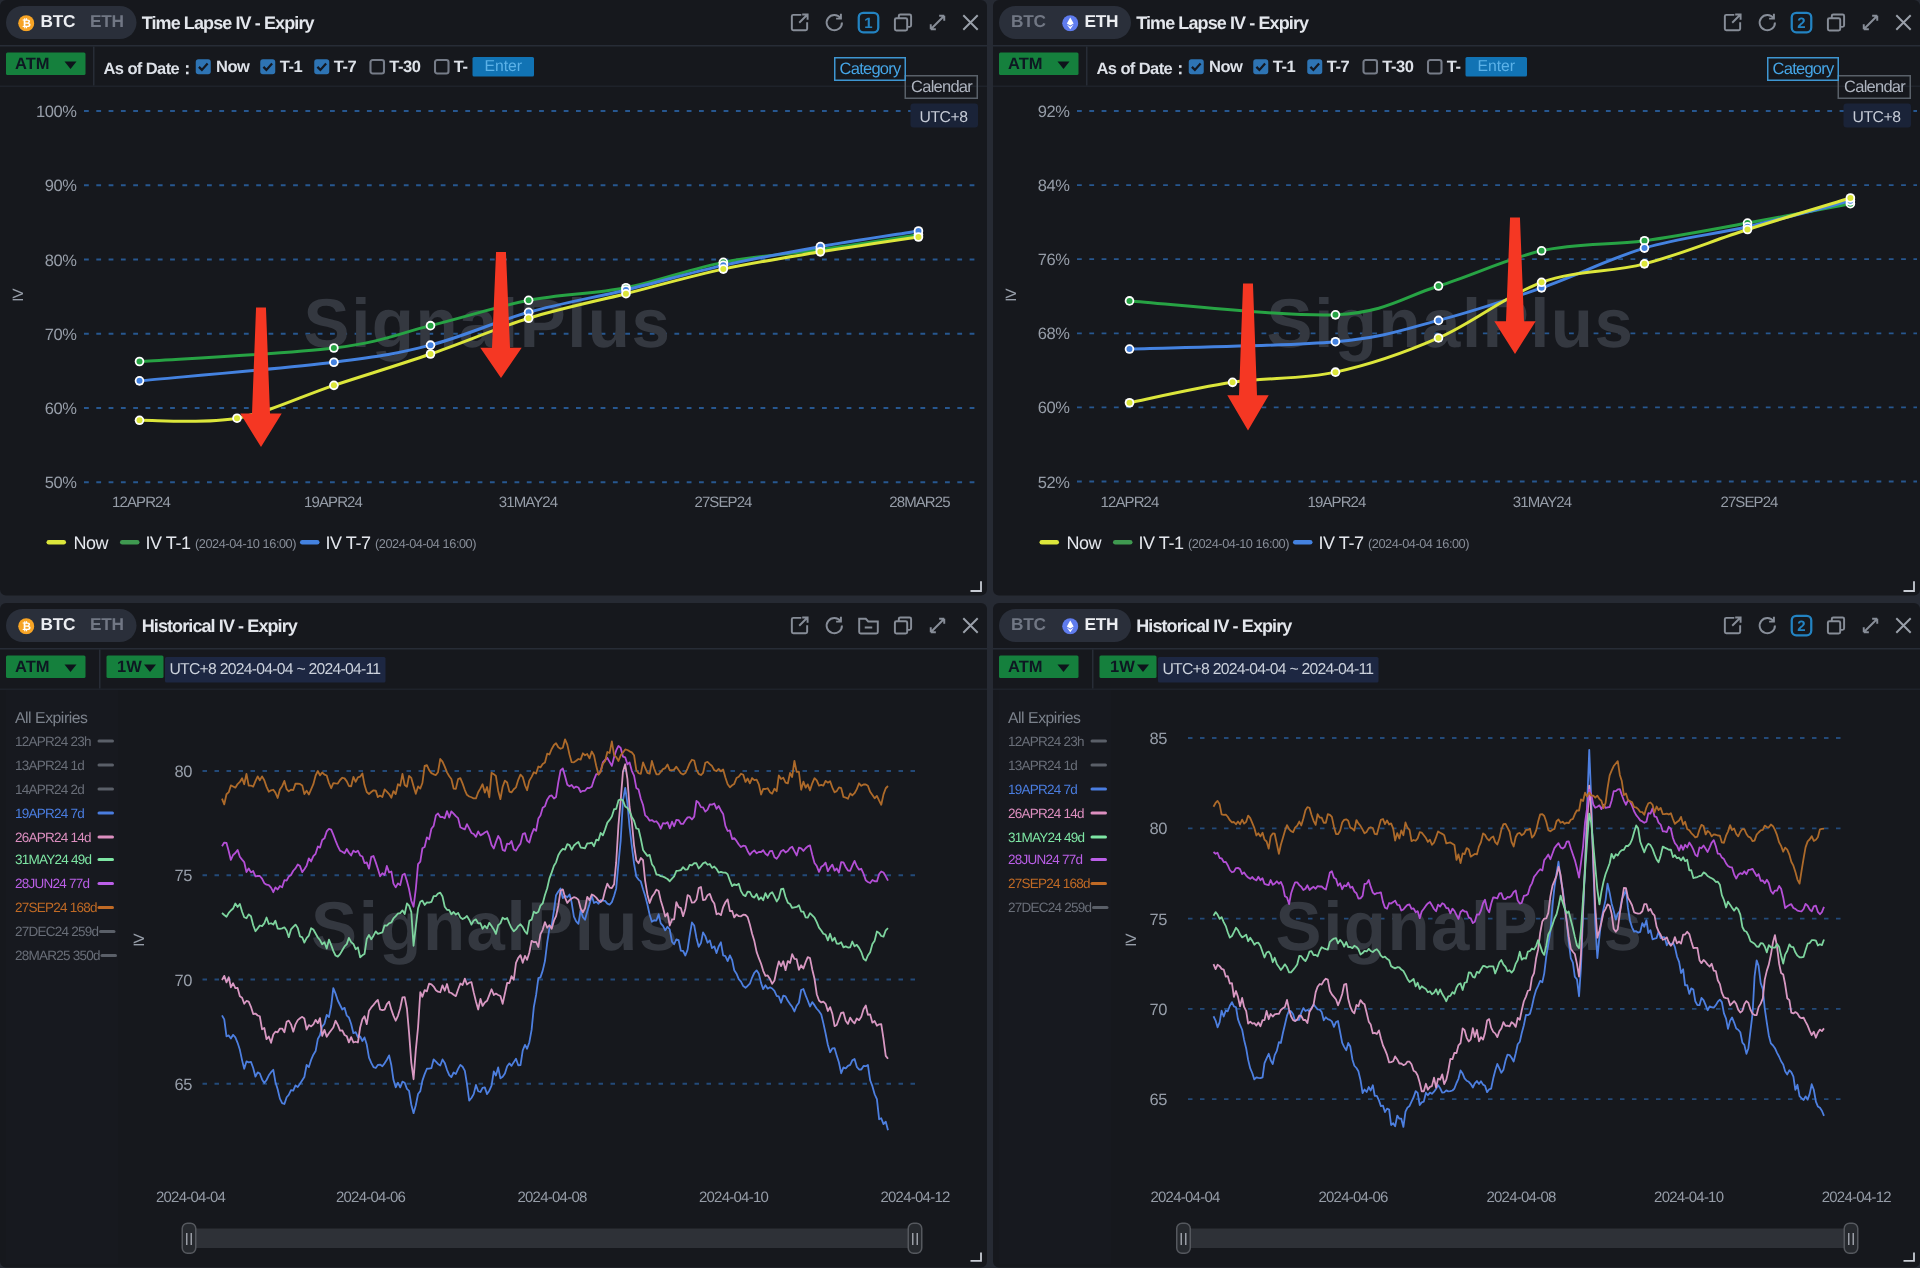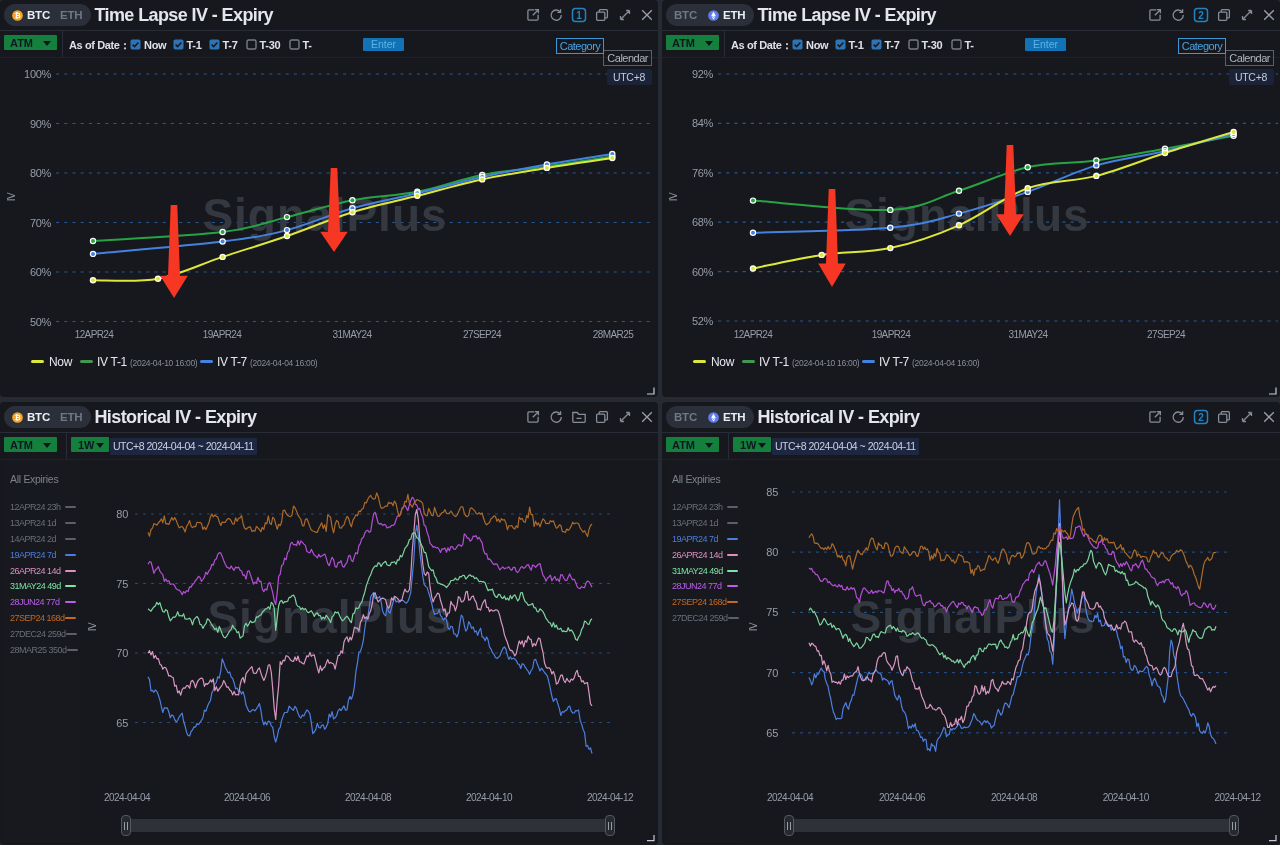--- a/index.html
+++ b/index.html
@@ -1,45 +1,45 @@
 <!DOCTYPE html>
 <html><head><meta charset="utf-8"><style>
 * { margin:0; padding:0; box-sizing:border-box; }
 html,body { width:1280px; height:845px; background:#262a33; font-family:"Liberation Sans",sans-serif; overflow:hidden; }
 .panel { position:absolute; background:#16181d; border-radius:4px; overflow:hidden; }
 .hdr { position:absolute; top:0; left:0; right:0; height:31px; display:flex; align-items:center; border-bottom:1px solid #272c36; }
 .pill { display:inline-flex; align-items:center; background:#2a2f3a; border-radius:11px; height:22px; margin-left:4px; padding:0 9px 0 8px; }
 .psel { color:#eceef2; font-weight:bold; font-size:11.5px; letter-spacing:-0.2px; }
 .pun { color:#717784; font-weight:bold; font-size:11.5px; letter-spacing:-0.2px; }
-.ttl { color:#e3e6ec; font-weight:bold; font-size:18px; margin-left:3px; letter-spacing:-0.6px; }
+.ttl { color:#e3e6ec; font-weight:bold; font-size:12px; margin-left:3px; letter-spacing:-0.6px; }
 .hicons { margin-left:auto; margin-right:2px; display:flex; align-items:center; }
 .hic { display:inline-flex; width:16px; height:16px; margin-left:7px; align-items:center; }
 .ctr { position:absolute; top:31px; left:0; right:0; height:27px; display:flex; align-items:center; border-bottom:1px solid #1e222a; }
 .sel-btn { position:absolute; top:4px; height:15px; background:#15803d; color:#0e1722; font-size:11px; font-weight:bold; display:flex; align-items:center; padding-left:6px; border-radius:1px; }
 .tri { position:absolute; right:6px; top:5.5px; width:0; height:0; border-left:4px solid transparent; border-right:4px solid transparent; border-top:5px solid #0e141b; }
 .vsep { position:absolute; left:62px; top:0; bottom:0; width:1px; background:#272c36; }
 .aslbl { position:absolute; left:69px; top:6.5px; color:#dde1e8; font-size:11px; font-weight:bold; letter-spacing:-0.4px; }
 .cb { position:absolute; top:7.5px; display:inline-flex; align-items:center; color:#dde1e8; font-size:11px; font-weight:bold; letter-spacing:-0.3px; white-space:nowrap; }
 .cb svg { flex:none; }
-.enter { position:absolute; left:315px; top:6.5px; width:41px; height:13.5px; line-height:13.5px; background:#1173b4; color:#5cb2e8; font-size:10.5px; text-align:center; border-radius:1px;margin-left:48px; }
+.enter { position:absolute; left:315px; top:6.5px; width:41px; height:13.5px; line-height:13.5px; background:#1173b4; color:#5cb2e8; font-size:10.5px; text-align:center; border-radius:1px; }
 .segs { margin-left:auto; margin-right:6px; display:flex; }
 .seg { display:inline-block; height:16px; line-height:14px; padding:0 3px; font-size:11px; letter-spacing:-0.5px; color:#aeb4bf; border:1px solid #596069; }
 .seg.on { color:#45a5e6; border-color:#3e96d2; position:relative; z-index:2;margin-top:16px; }
 .seg + .seg { margin-left:-1px;margin-top:28px; }
 .chart { position:absolute; left:0; top:0; }
 .ax { fill:#969da8; font-size:10px; font-family:"Liberation Sans",sans-serif; letter-spacing:-0.6px; }
 .ay { fill:#969da8; font-size:11px; font-family:"Liberation Sans",sans-serif; letter-spacing:-0.3px; }
 .ax2 { fill:#969da8; font-size:10px; font-family:"Liberation Sans",sans-serif; letter-spacing:-0.5px; }
 .wm { fill:#343840; font-size:46px; font-weight:bold; font-family:"Liberation Sans",sans-serif; letter-spacing:1px; }
 .lg { fill:#e4e7ed; font-size:12px; font-family:"Liberation Sans",sans-serif; letter-spacing:-0.3px; }
 .lgs { fill:#878d98; font-size:8.5px; font-family:"Liberation Sans",sans-serif; letter-spacing:-0.3px; }
 .utc { fill:#c6cbd6; font-size:10.5px; font-family:"Liberation Sans",sans-serif; letter-spacing:-0.3px; }
 .utcb { position:absolute; left:110px; top:5px; height:17px; line-height:17px; background:#1d2742; color:#ccd2dc; font-size:10.5px; letter-spacing:-0.5px; padding:0 3px; white-space:nowrap; border-radius:1px; }
 .sbar { position:absolute; left:4px; top:58px; bottom:2px; width:75px; background:#17191f; padding-top:13px; }
-.sbh { color:#7c828c; font-size:10.5px; margin:0 0 14px 6px; letter-spacing:-0.3px; }
+.sbh { color:#7c828c; font-size:10.5px; margin:0 0 1px 6px; letter-spacing:-0.3px; }
 .sbi { display:flex; align-items:center; height:15.9px; margin-left:6px; color:#696e78; font-size:9px; letter-spacing:-0.5px; white-space:nowrap; }
 .sbi .sdash { width:11px; height:2px; border-radius:1px; margin-left:auto; margin-right:3px; flex:none; }
 .slid { position:absolute; top:417px; height:13px; background:#2e3137; border-radius:2px; }
 .shandle { position:absolute; top:-4px; width:10px; height:21px; background:#26292e; border:1.5px solid #55585e; border-radius:4px; display:flex; align-items:center; justify-content:center; }
 .shandle i { display:block; width:1px; height:8px; background:#9a9ea6; margin:0 1px; }
 </style></head>
 <body>
 <div class="panel" style="left:0;top:0;width:658px;height:397px">
 <div class="hdr">
       <div class="pill">

